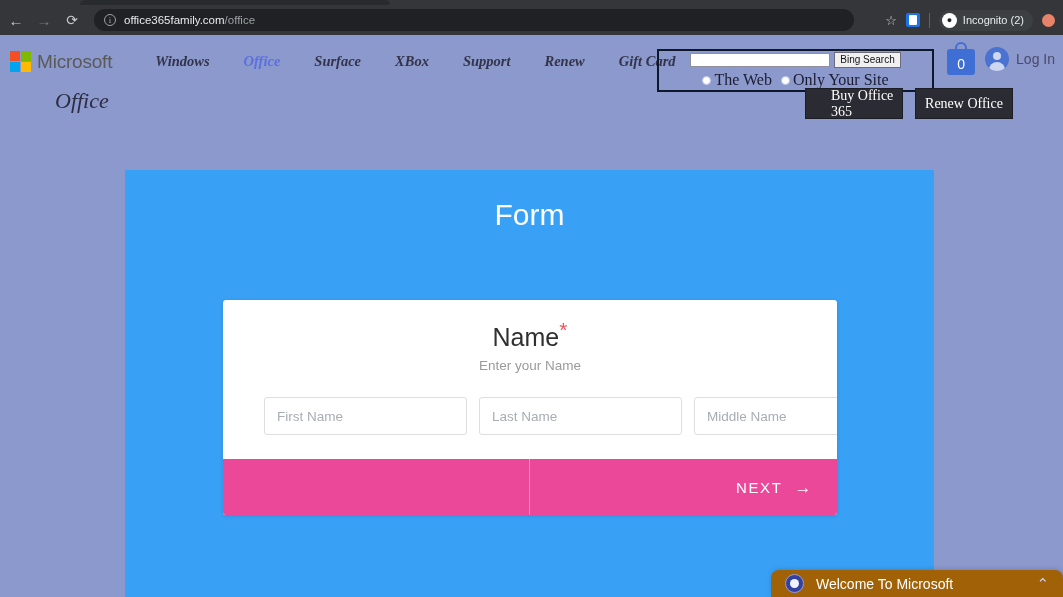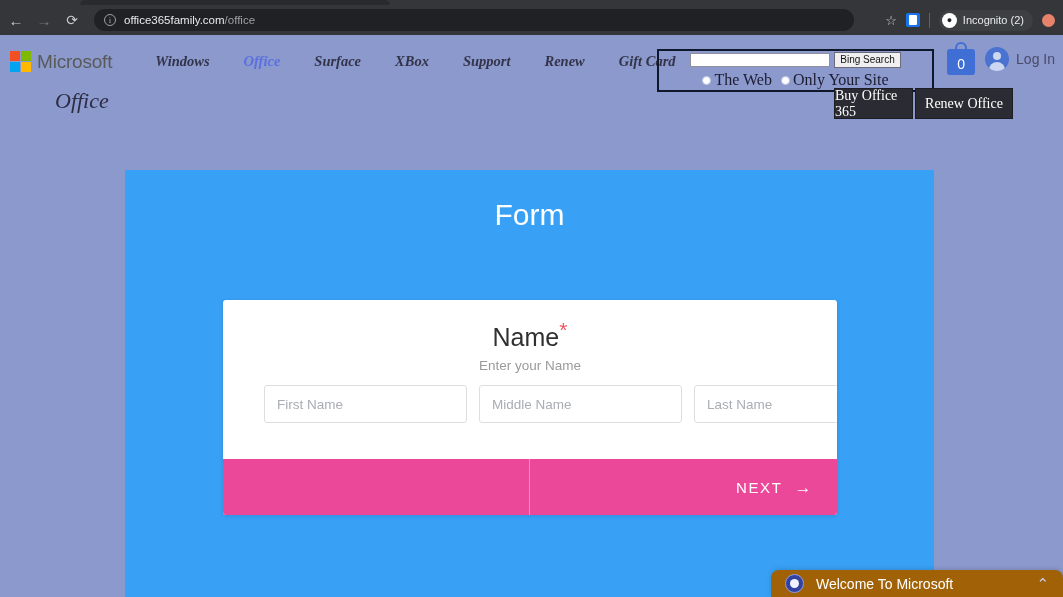--- a/index.html
+++ b/index.html
@@ -150,21 +150,21 @@
     position: absolute; left: 55px; top: 88px;
     font-family: "Liberation Serif", serif; font-style: italic; font-size: 22px; color: #2c2c42;
   }
   .hdr-btn {
     position: absolute; top: 88px; height: 31px;
     background: #2b2b33; color: #ffffff;
     font-family: "Liberation Serif", serif; font-size: 14px;
     display: flex; align-items: center; justify-content: center; cursor: pointer;
     border: 1px solid #1d1d26;
   }
-  .hdr-btn.buy { left: 834px; width: 79px; }
+  .hdr-btn.buy { left: 805px; width: 98px; padding-left: 25px; }
   .hdr-btn.renew { left: 915px; width: 98px; }
 
   
   .form-panel {
     position: absolute; left: 125px; top: 170px; width: 809px; height: 427px;
     background: #38a1f5;
   }
   .form-title {
     position: absolute; top: 28px; left: 0; width: 809px; text-align: center;
     font-size: 30px; color: #ffffff; font-weight: 400;
@@ -175,21 +175,21 @@
     box-shadow: 0 1px 4px rgba(0,0,0,0.13);
     overflow: hidden;
   }
   .field-heading {
     margin-top: 18px; text-align: center; font-size: 25px; color: #303030; font-weight: 400;
   }
   .field-heading .req { color: #e8595e; font-size: 21px; vertical-align: super; }
   .field-sub { margin-top: 6px; text-align: center; font-size: 13.5px; color: #9b9b9b; }
   .inputs-row {
     display: flex; gap: 12px;
-    padding: 0 41px; margin-top: 12px;
+    padding: 0 41px; margin-top: 24px;
   }
   .text-input {
     flex: 1; height: 38px; border: 1px solid #dcdee2; border-radius: 3px;
     background: #fff; padding: 0 12px; font-size: 13.5px; color: #303030;
     font-family: "Liberation Sans", sans-serif; outline: none;
   }
   .text-input::placeholder { color: #a9adb4; }
   .card-footer {
     position: absolute; bottom: 0; left: 0; width: 614px; height: 56px;
     background: #ec4899; display: flex; align-items: center;
@@ -309,22 +309,22 @@
     <div class="form-title">Form</div>
 
     <div class="form-card">
       <div class="field-heading">
         <span>Name</span><span class="req">*</span>
       </div>
       <div class="field-sub">Enter your Name</div>
 
       <div class="inputs-row">
         <input class="text-input" type="text" placeholder="First Name" style="">
+        <input class="text-input" type="text" placeholder="Last Name" style="">
         <input class="text-input" type="text" placeholder="Middle Name" style="">
-        <input class="text-input" type="text" placeholder="Last Name" style="">
       </div>
 
       <div class="card-footer">
         <div class="progress-split"></div>
         <div class="next-btn">
           <span>NEXT</span>
           <span class="next-arrow">→</span>
         </div>
       </div>
     </div>

